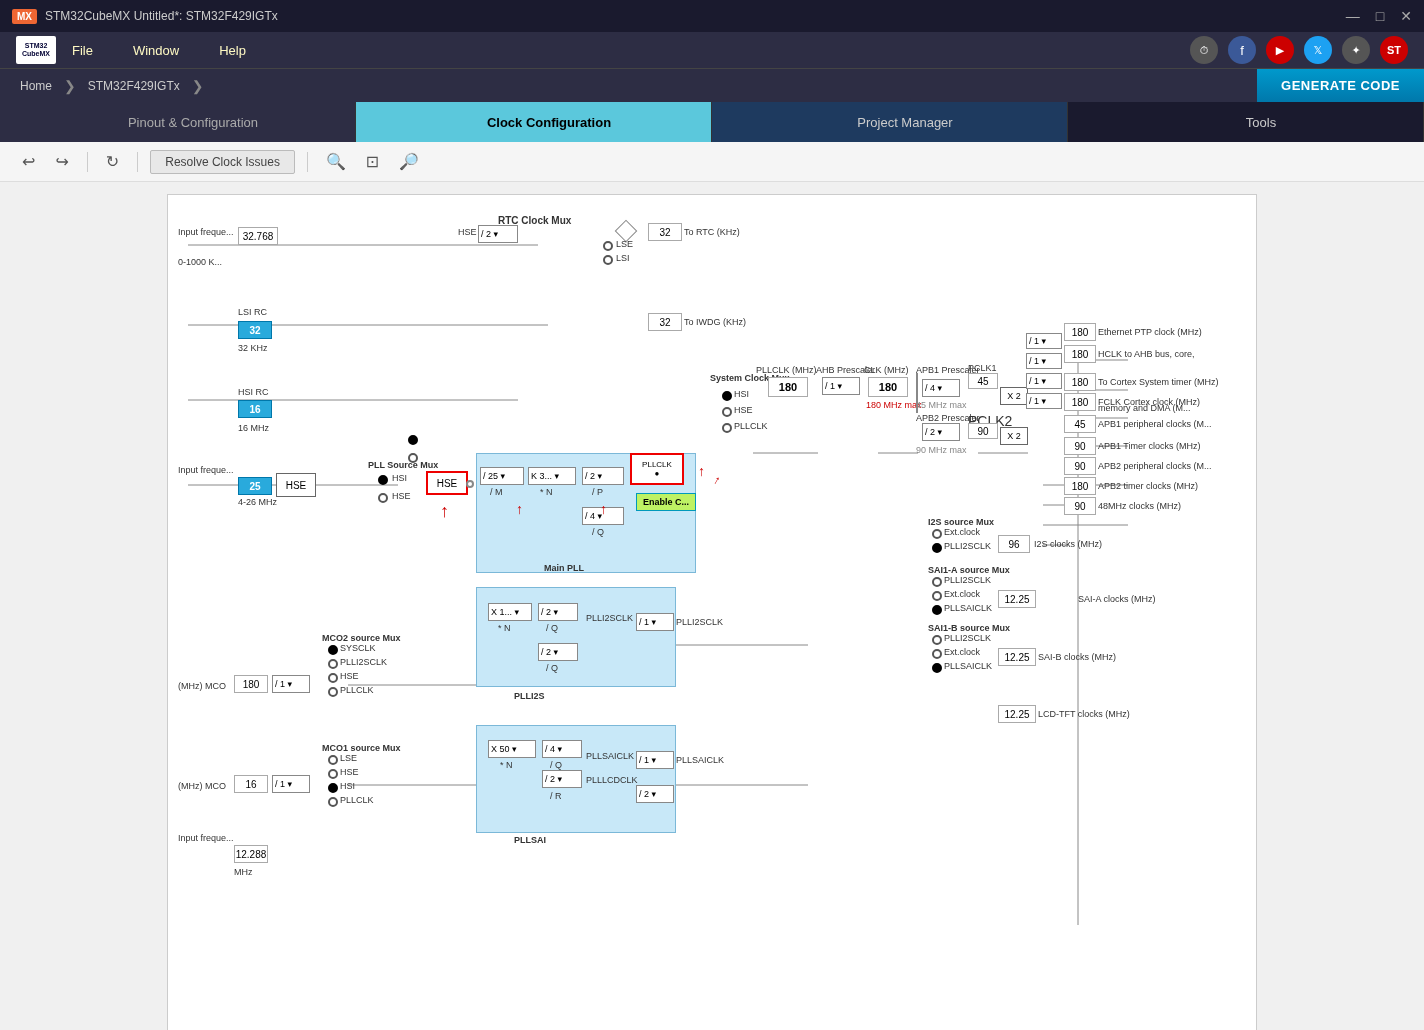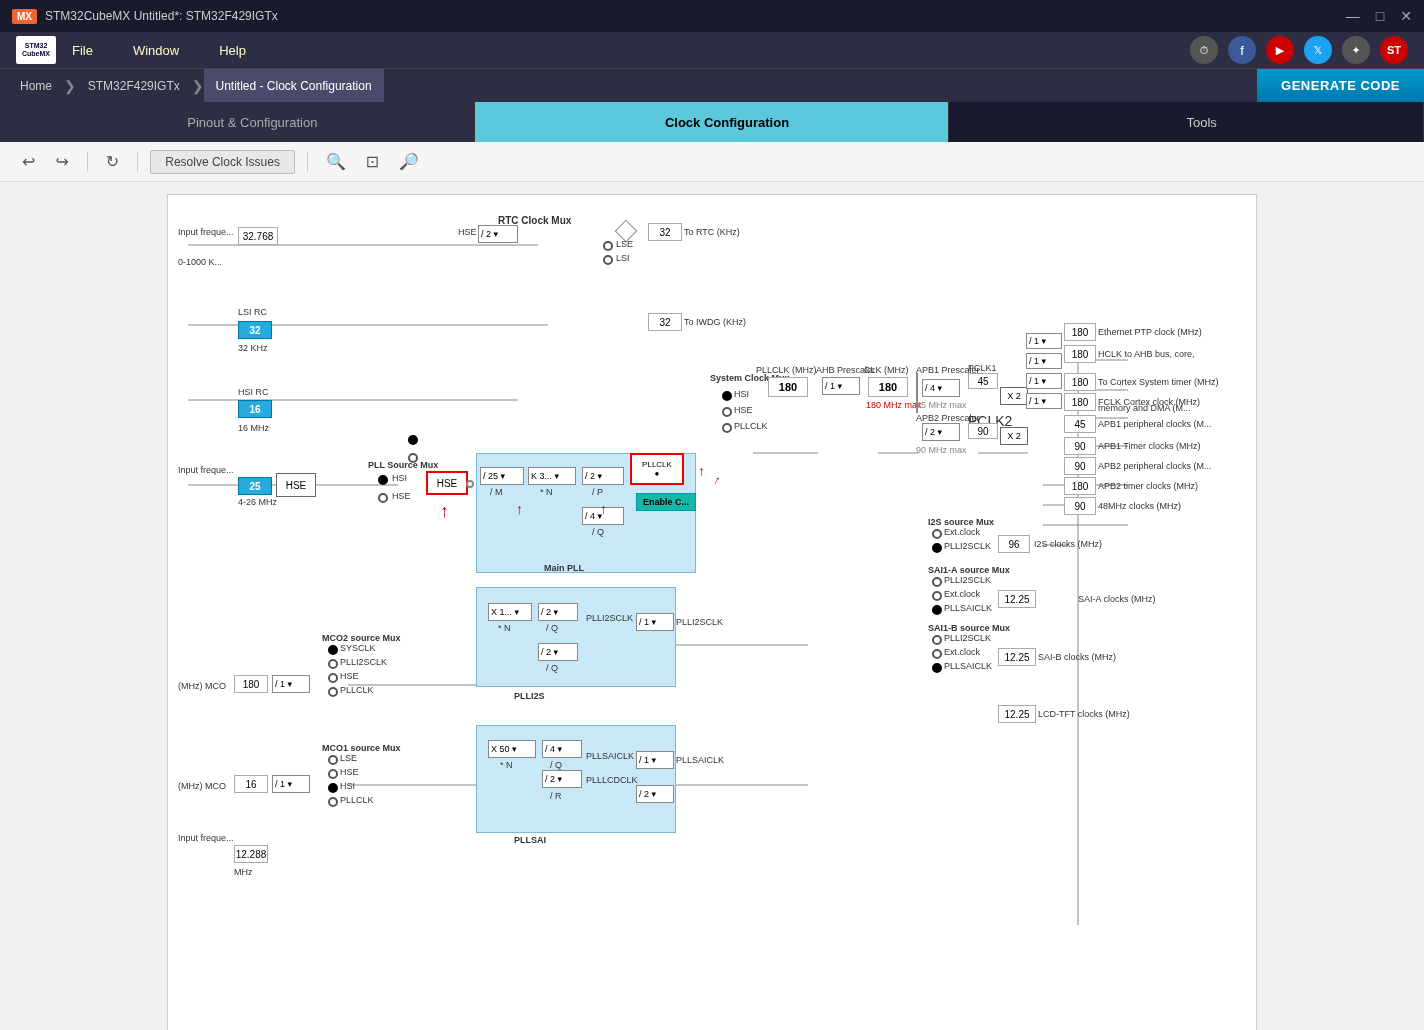--- a/index.html
+++ b/index.html
@@ -50,21 +50,21 @@
     
     .clk-label { position: absolute; font-size: 9px; color: #333; }
     .clk-box { position: absolute; border: 1px solid #666; background: #fff; display: flex; align-items: center; justify-content: center; font-size: 10px; }
     .clk-box.red-border { border: 2px solid #e00; }
     .clk-select { position: absolute; background: #fff; border: 1px solid #888; font-size: 9px; display: flex; align-items: center; padding: 0 2px; }
     .clk-value { position: absolute; background: #fff; border: 1px solid #aaa; font-size: 10px; display: flex; align-items: center; justify-content: center; }
     .clk-value.blue { background: #29aadc; color: #fff; border: 1px solid #0077aa; font-weight: bold; }
     .clk-radio { position: absolute; width: 10px; height: 10px; border-radius: 50%; border: 2px solid #555; background: #fff; }
     .clk-radio.selected { background: #000; border-color: #000; }
     .clk-section { position: absolute; background: #c8e8f8; border: 1px solid #7bb8d8; }
-    .enable-btn { position: absolute; background: #14b8a6; border: 1px solid #0099bb; color: #000; font-size: 9px; display: flex; align-items: center; justify-content: center; font-weight: bold; }
+    .enable-btn { position: absolute; background: #bef264; border: 1px solid #0099bb; color: #000; font-size: 9px; display: flex; align-items: center; justify-content: center; font-weight: bold; }
     .arrow-red { position: absolute; color: #cc0000; font-size: 18px; }
 
     
     #diagram-svg { position: absolute; top: 0; left: 0; width: 100%; height: 100%; pointer-events: none; }
   </style>
 </head>
 <body>
 
 <div id="titlebar">
   <div class="title-left">
@@ -98,28 +98,28 @@
     <div class="social-icon" style="background:#cc0000; font-size:11px; font-weight:bold;">ST</div>
   </div>
 </div>
 
 <div id="breadcrumb">
   <div class="crumb-left">
     <span class="crumb-item">Home</span>
     <span class="crumb-sep">❯</span>
     <span class="crumb-item">STM32F429IGTx</span>
     <span class="crumb-sep">❯</span>
-    <span class="crumb-item active">Untitled - Clock Configuration</span>
   </div>
   <button id="generate-btn">GENERATE CODE</button>
 </div>
 
 <div id="tabbar">
   <div class="tab inactive">Pinout &amp; Configuration</div>
   <div class="tab active">Clock Configuration</div>
+  <div class="tab dark">Project Manager</div>
   <div class="tab dark2">Tools</div>
 </div>
 
 <div id="toolbar">
   <button class="tb-btn">↩</button>
   <button class="tb-btn">↪</button>
   <div class="tb-sep"></div>
   <button class="tb-btn">↻</button>
   <div class="tb-sep"></div>
   <button class="resolve-btn">Resolve Clock Issues</button>

